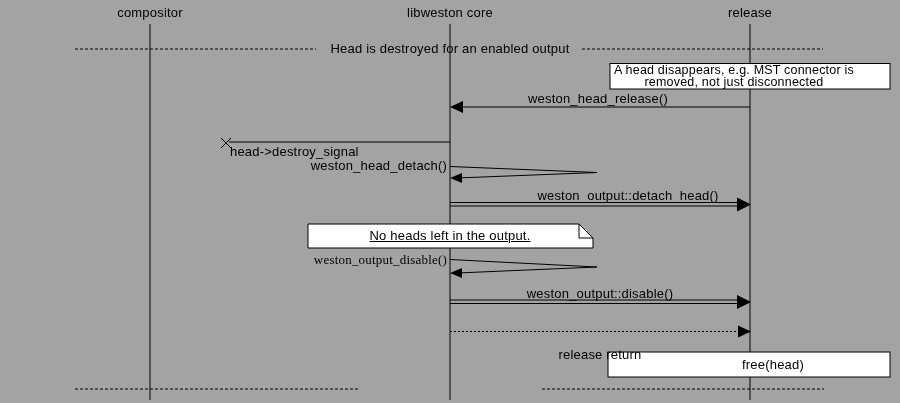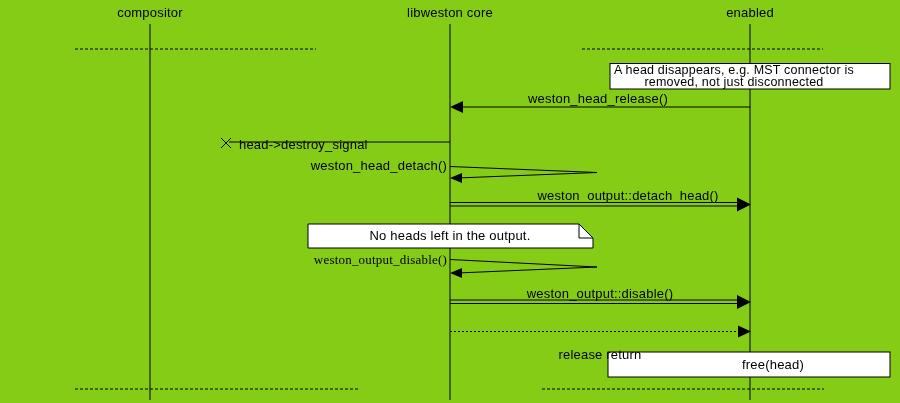--- a/index.html
+++ b/index.html
@@ -1,19 +1,19 @@
 <!DOCTYPE html>
 <html><head>
 <meta charset="utf-8">
 <style>
   html, body { margin: 0; padding: 0; background: #ffffff; }
   .stage {
     position: relative;
     width: 900px; height: 403px;
-    background: #84cc16;
+    background: #a3a3a3;
     font-family: "Liberation Sans", "DejaVu Sans", sans-serif;
     font-size: 13px;
     color: #000000;
     letter-spacing: 0.2px;
     overflow: hidden;
   }
   .stage svg { position: absolute; left: 0; top: 0; }
   .lbl { position: absolute; white-space: nowrap; line-height: 14px; }
   .ctr { transform: translateX(-50%); }
   .note-a {
@@ -86,37 +86,38 @@
     <rect x="608" y="352" width="282" height="25" fill="#fff" stroke="#000" stroke-width="1"></rect>
 
     <g stroke="#000" stroke-width="1" stroke-dasharray="3,2">
       <line x1="75" y1="389" x2="360" y2="389"></line>
       <line x1="542" y1="389" x2="824" y2="389"></line>
     </g>
   </svg>
 
   <div class="lbl ctr" style="left:150px; top:6px;">compositor</div>
   <div class="lbl ctr" style="left:450px; top:6px;text-align:right;">libweston core</div>
-  <div class="lbl ctr" style="left:750px; top:6px;">enabled</div>
+  <div class="lbl ctr" style="left:750px; top:6px;">release</div>
 
+  <div class="lbl ctr" style="left:450px; top:42px;">Head is destroyed for an enabled output</div>
 
   <div class="note-a">
     <span>A head disappears, e.g. MST connector is</span>
     <span>removed, not just disconnected</span>
   </div>
 
   <div class="lbl ctr" style="left:598px; top:92px;">weston_head_release()</div>
 
-  <div class="lbl" style="left:230px; top:138px;margin-left:9px;">head-&gt;destroy_signal</div>
+  <div class="lbl" style="left:230px; top:145px;">head-&gt;destroy_signal</div>
 
   <div class="lbl" style="right:453px; top:158.5px;">weston_head_detach()</div>
 
   <div class="lbl ctr" style="left:628px; top:188.5px;">weston_output::detach_head()</div>
 
-  <div class="lbl ctr" style="left:450px; top:229px;">No heads left in the output.</div>
+  <div class="lbl ctr" style="left:450px; top:229px;text-decoration:underline;">No heads left in the output.</div>
 
   <div class="lbl" style="right:453px; top:253px;font-family:Liberation Serif, serif;">weston_output_disable()</div>
 
   <div class="lbl ctr" style="left:600px; top:286.5px;">weston_output::disable()</div>
 
   <div class="lbl ctr" style="left:600px; top:316px;margin-top:32px;">release return</div>
 
   <div class="lbl ctr" style="left:749px; top:358px;margin-left:24px;">free(head)</div>
 
 

